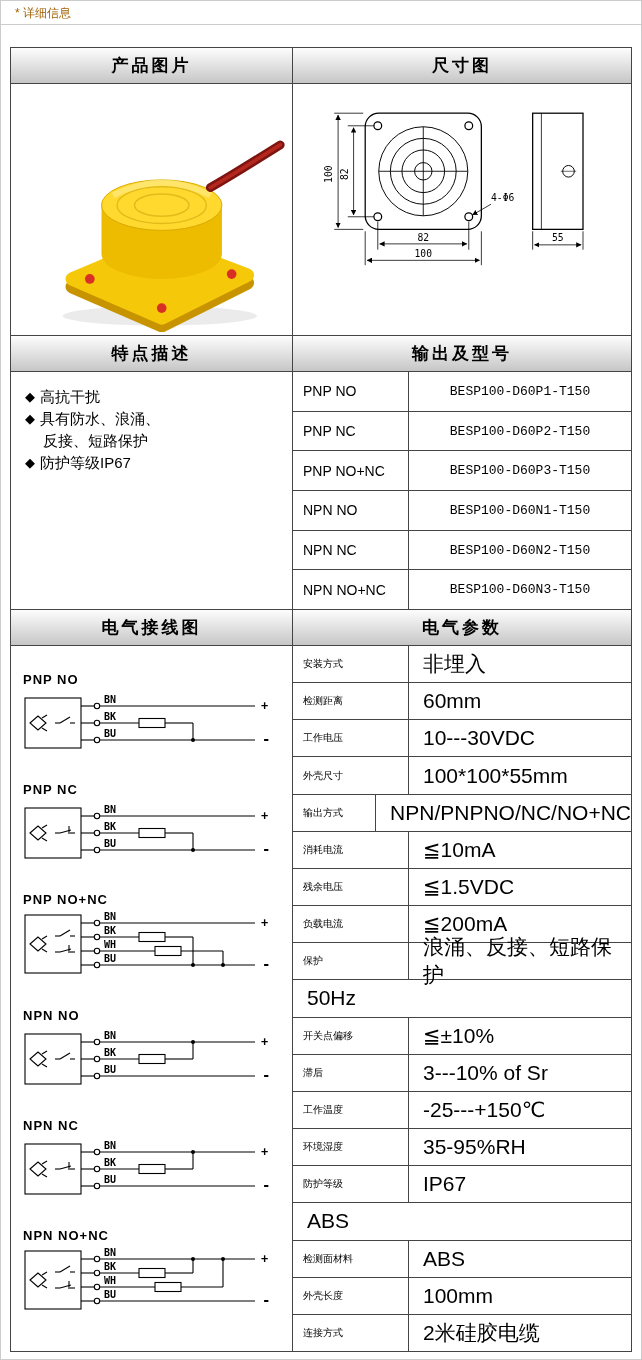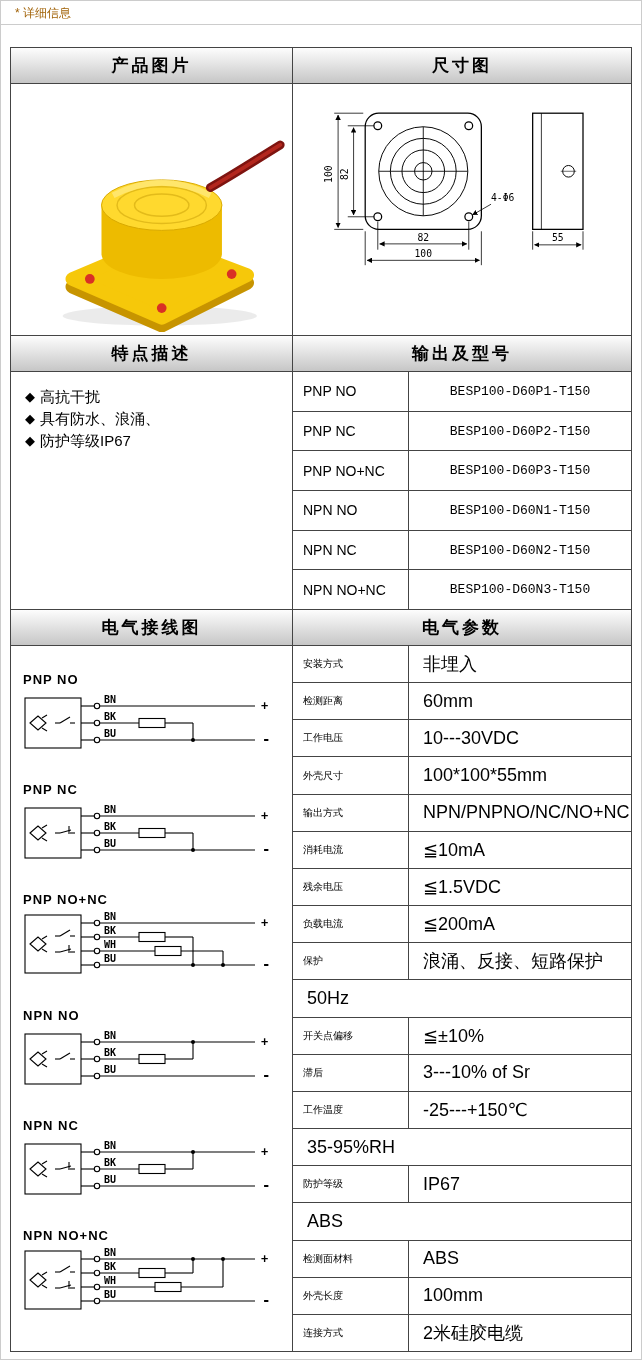--- a/index.html
+++ b/index.html
@@ -34,21 +34,21 @@
   .feat-line { display: flex; line-height: 22px; }
   .feat-line .diamond { margin-right: 5px; font-size: 13px; }
   .feat-line.cont { padding-left: 18px; }
   .itable { display: flex; flex-direction: column; height: 100%; }
   .irow { flex: 1; display: flex; border-bottom: 1px solid #444; min-height: 0; }
   .irow:last-child { border-bottom: none; }
   .ilabel {
     width: 116px; border-right: 1px solid #444;
     display: flex; align-items: center; padding-left: 10px; font-size: 10px;
   }
-  .ivalue { flex: 1; display: flex; align-items: center; padding-left: 14px; font-size: 18px; }
+  .ivalue { flex: 1; display: flex; align-items: center; padding-left: 14px; font-size: 21px; }
   .mlabel { font-size: 14px; }
   .mvalue {
     font-family: "Liberation Mono", "DejaVu Sans Mono", monospace;
     font-size: 13px; justify-content: center; padding-left: 0;
   }
   .wiringcell { padding: 26px 0 0 10px; }
   .wblock { margin-bottom: 24px; }
   .wtitle { font-weight: bold; font-size: 13px; margin: 0 0 3px 2px; letter-spacing: 1px; }
   svg text { font-family: "DejaVu Sans Mono", "Liberation Mono", monospace; }
 </style>
@@ -149,20 +149,23 @@
     <div class="cell hdr">输出及型号</div>
 
     <div class="cell featcell c1">
         <div class="feat-line">
           <span class="diamond">◆</span>
           <span>高抗干扰</span>
         </div>
         <div class="feat-line">
           <span class="diamond">◆</span>
           <span>具有防水、浪涌、</span>
+        </div>
+        <div class="feat-line cont">
+          <span>反接、短路保护</span>
         </div>
         <div class="feat-line">
           <span class="diamond">◆</span>
           <span>防护等级IP67</span>
         </div>
       </div>
     <div class="cell">
       <div class="itable">
           <div class="irow">
             <div class="ilabel mlabel">PNP NO</div>
@@ -425,20 +428,21 @@
           </div>
           <div class="irow">
             <div class="ilabel ">滞后</div>
             <div class="ivalue ">3---10% of Sr</div>
           </div>
           <div class="irow">
             <div class="ilabel ">工作温度</div>
             <div class="ivalue ">-25---+150℃</div>
           </div>
           <div class="irow">
+            <div class="ilabel ">环境湿度</div>
             <div class="ivalue ">35-95%RH</div>
           </div>
           <div class="irow">
             <div class="ilabel ">防护等级</div>
             <div class="ivalue ">IP67</div>
           </div>
           <div class="irow">
             <div class="ivalue ">ABS</div>
           </div>
           <div class="irow">

